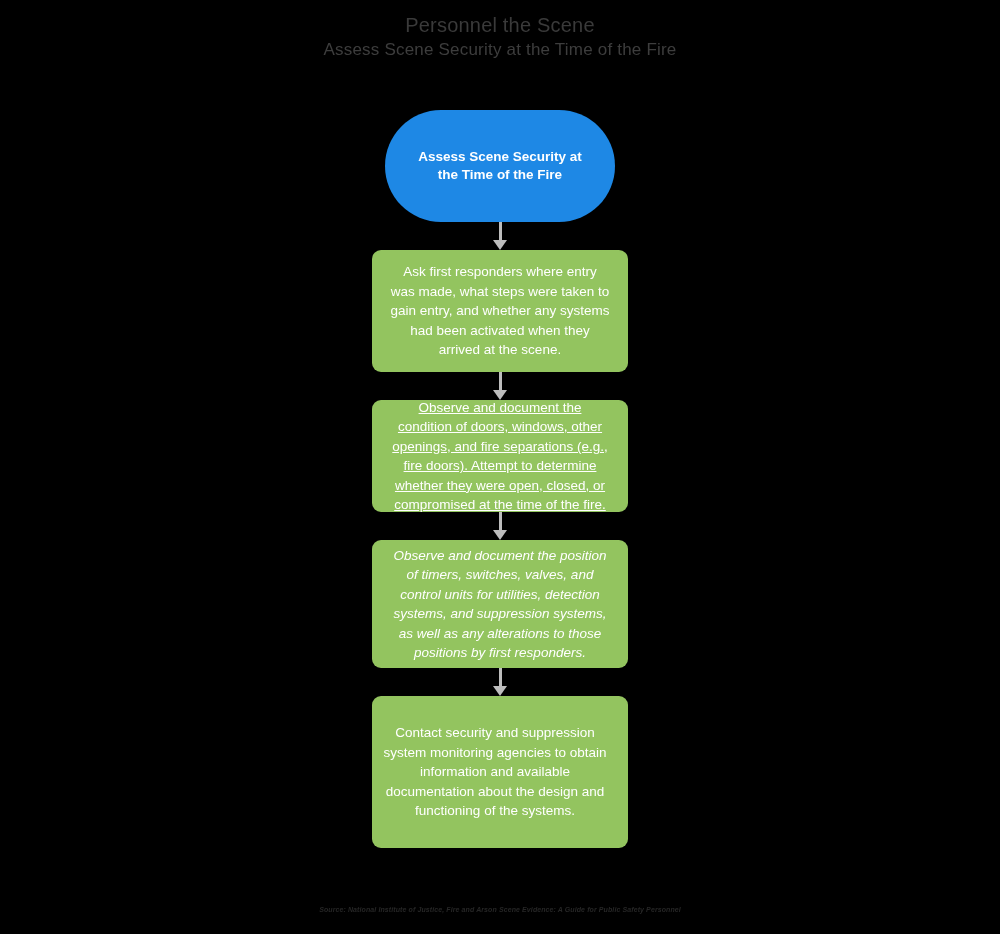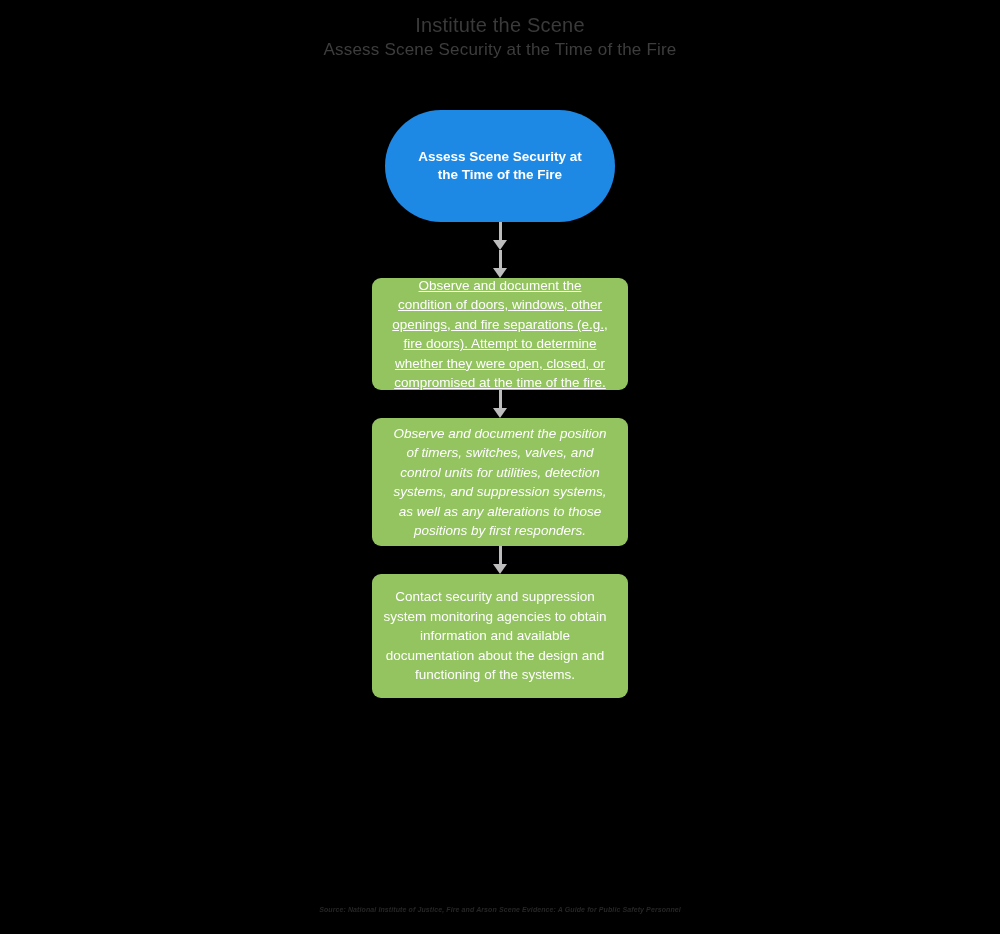--- a/index.html
+++ b/index.html
@@ -79,21 +79,21 @@
     justify-content: center;
     text-align: center;
     color: #ffffff;
     font-size: 13.5px;
     line-height: 19.5px;
     padding: 14px 18px;
   }
   .node-step.h1 { height: 122px; }
   .node-step.h2 { height: 112px; text-decoration: underline; }
   .node-step.h3 { height: 128px; font-style: italic; }
-  .node-step.h4 { height: 124px; padding-left: 8px; }
+  .node-step.h4 { height: 152px; padding-left: 8px; }
 
   
   .connector {
     width: 16px;
     height: 28px;
     position: relative;
   }
   .connector .shaft {
     position: absolute;
     left: 50%;
@@ -129,33 +129,34 @@
     letter-spacing: 0.1px;
     white-space: nowrap;
   }
 </style>
 </head>
 <body>
 
 <div id="canvas">
 
   <div class="header">
-    <div class="header-title">Institute the Scene</div>
+    <div class="header-title">Personnel the Scene</div>
     <div class="header-subtitle">Assess Scene Security at the Time of the Fire</div>
   </div>
 
   <div class="flow">
 
     <div class="node-start">Assess Scene Security at the Time of the Fire</div>
 
     <div class="connector">
       <div class="shaft"></div>
       <div class="head"></div>
     </div>
 
+    <div class="node-step h1">Ask first responders where entry was made, what steps were taken to gain entry, and whether any systems had been activated when they arrived at the scene.</div>
 
     <div class="connector">
       <div class="shaft"></div>
       <div class="head"></div>
     </div>
 
     <div class="node-step h2">Observe and document the condition of doors, windows, other openings, and fire separations (e.g., fire doors). Attempt to determine whether they were open, closed, or compromised at the time of the fire.</div>
 
     <div class="connector">
       <div class="shaft"></div>

